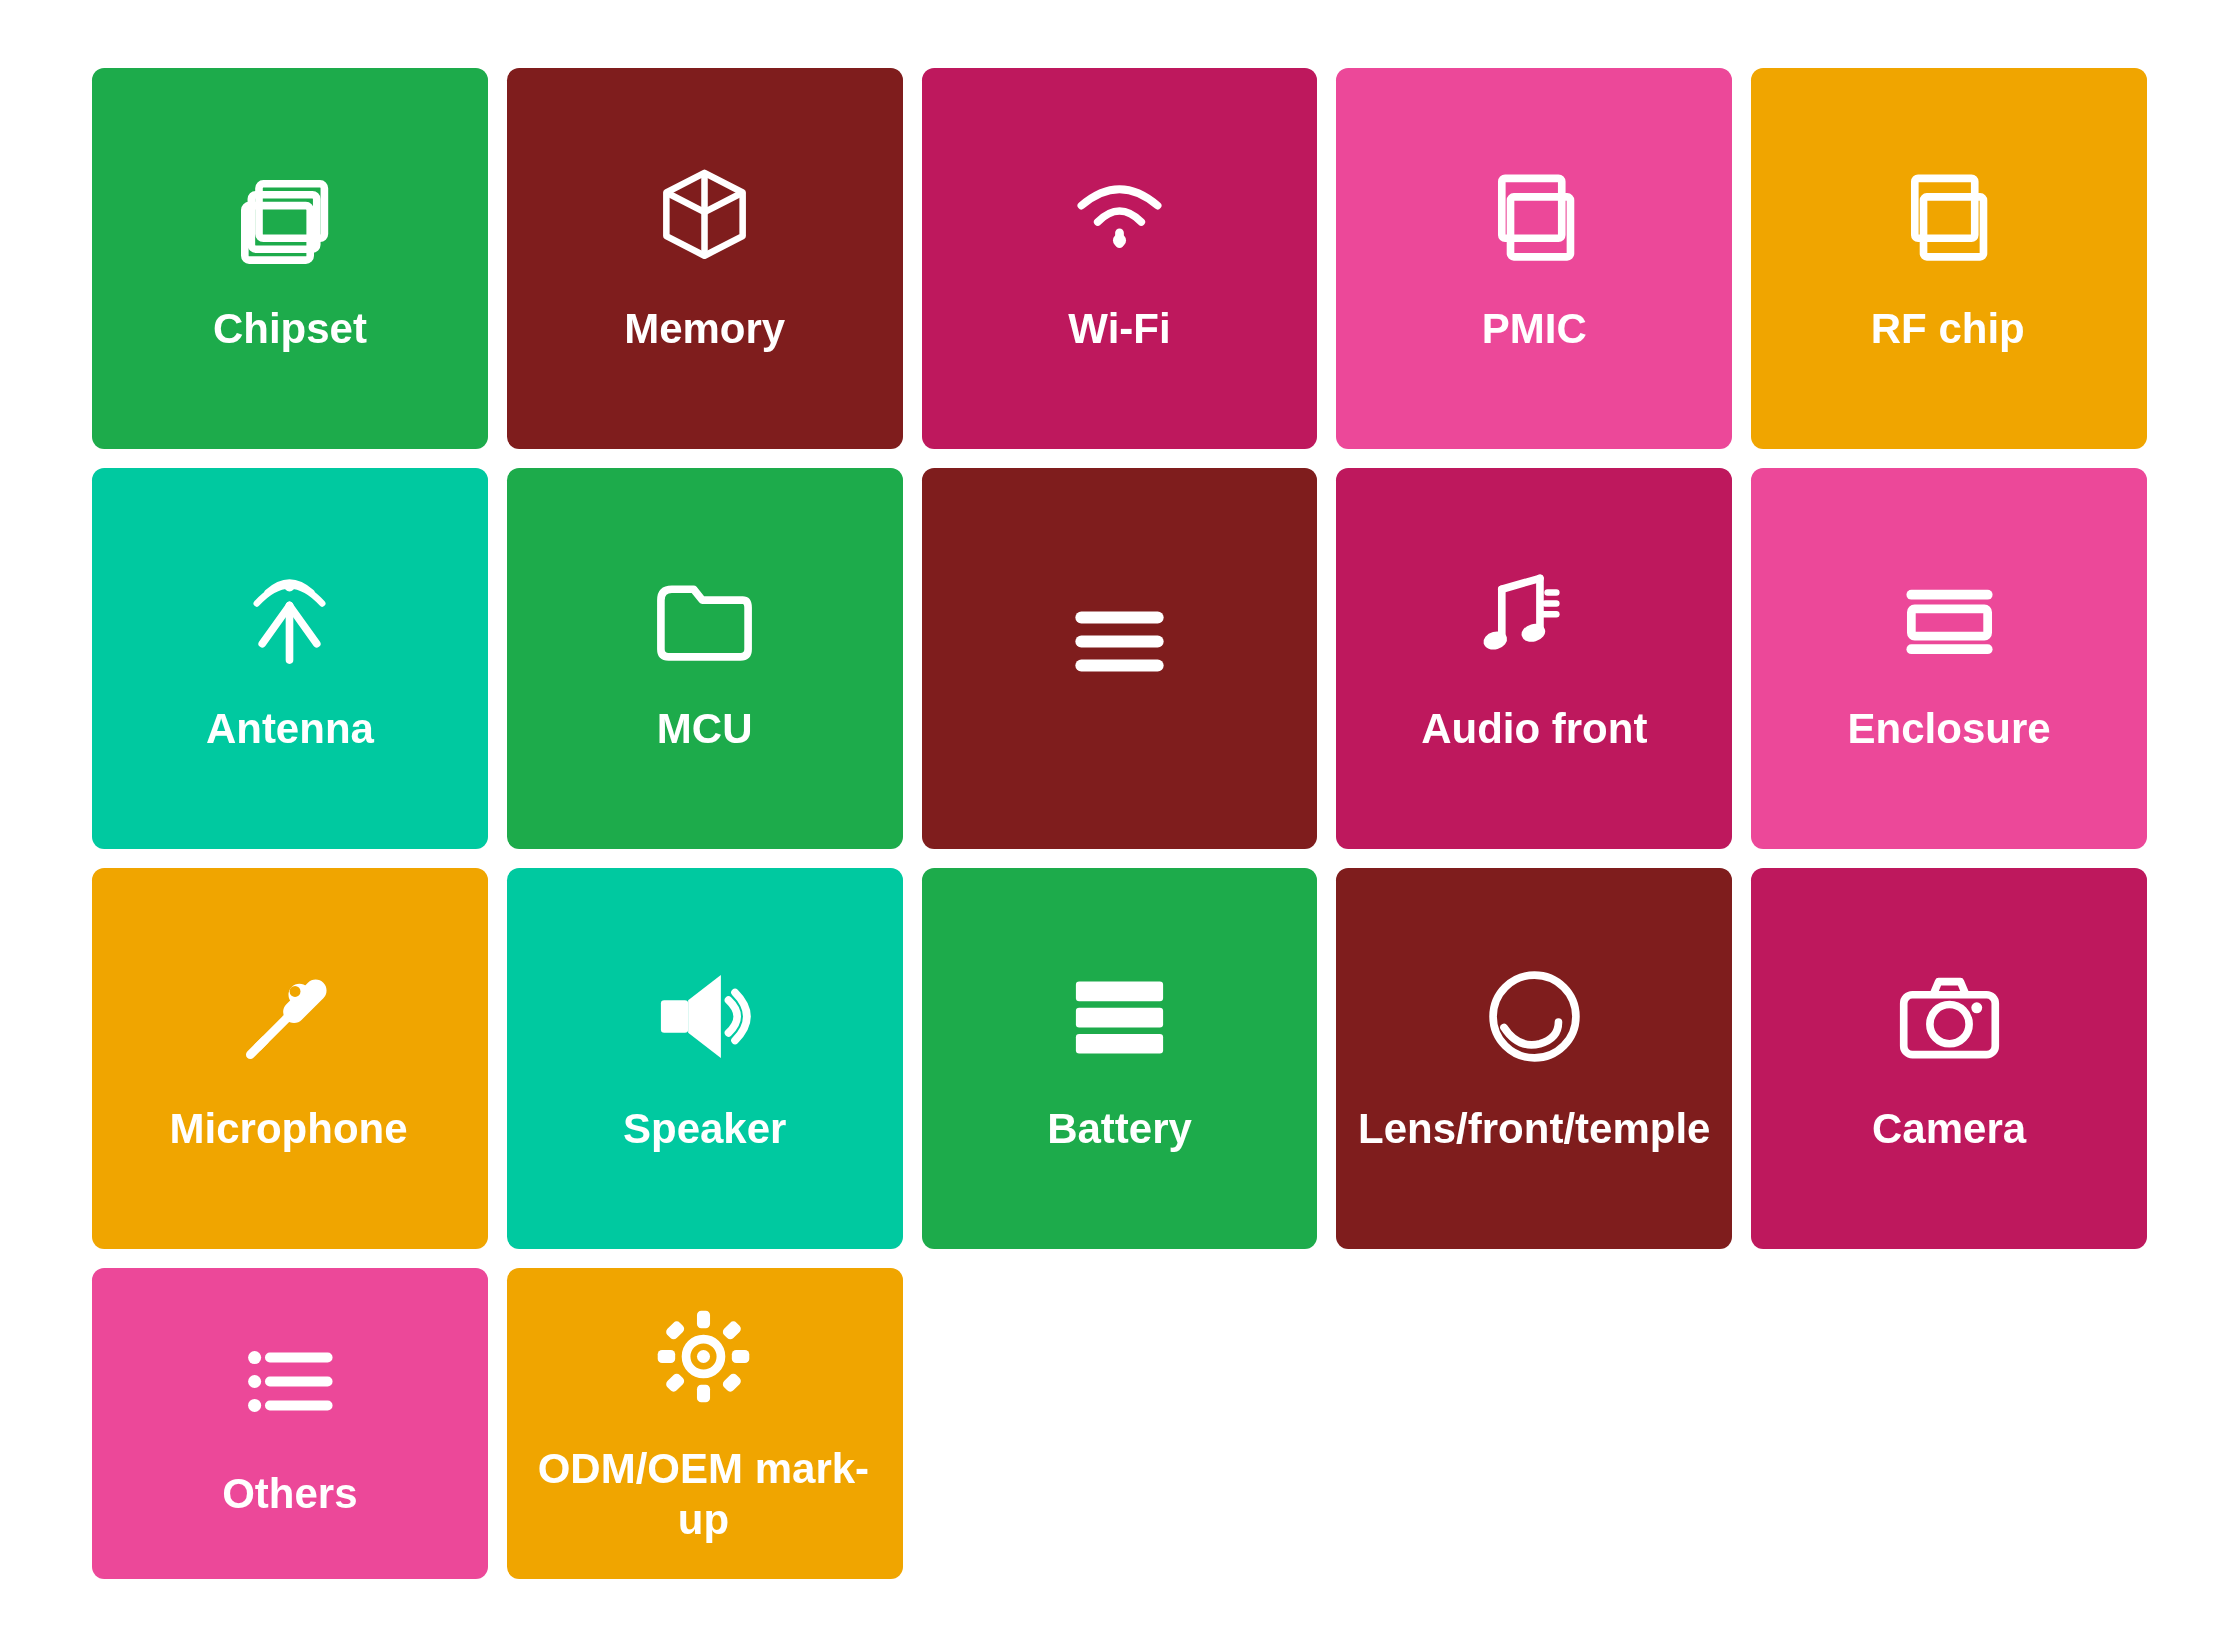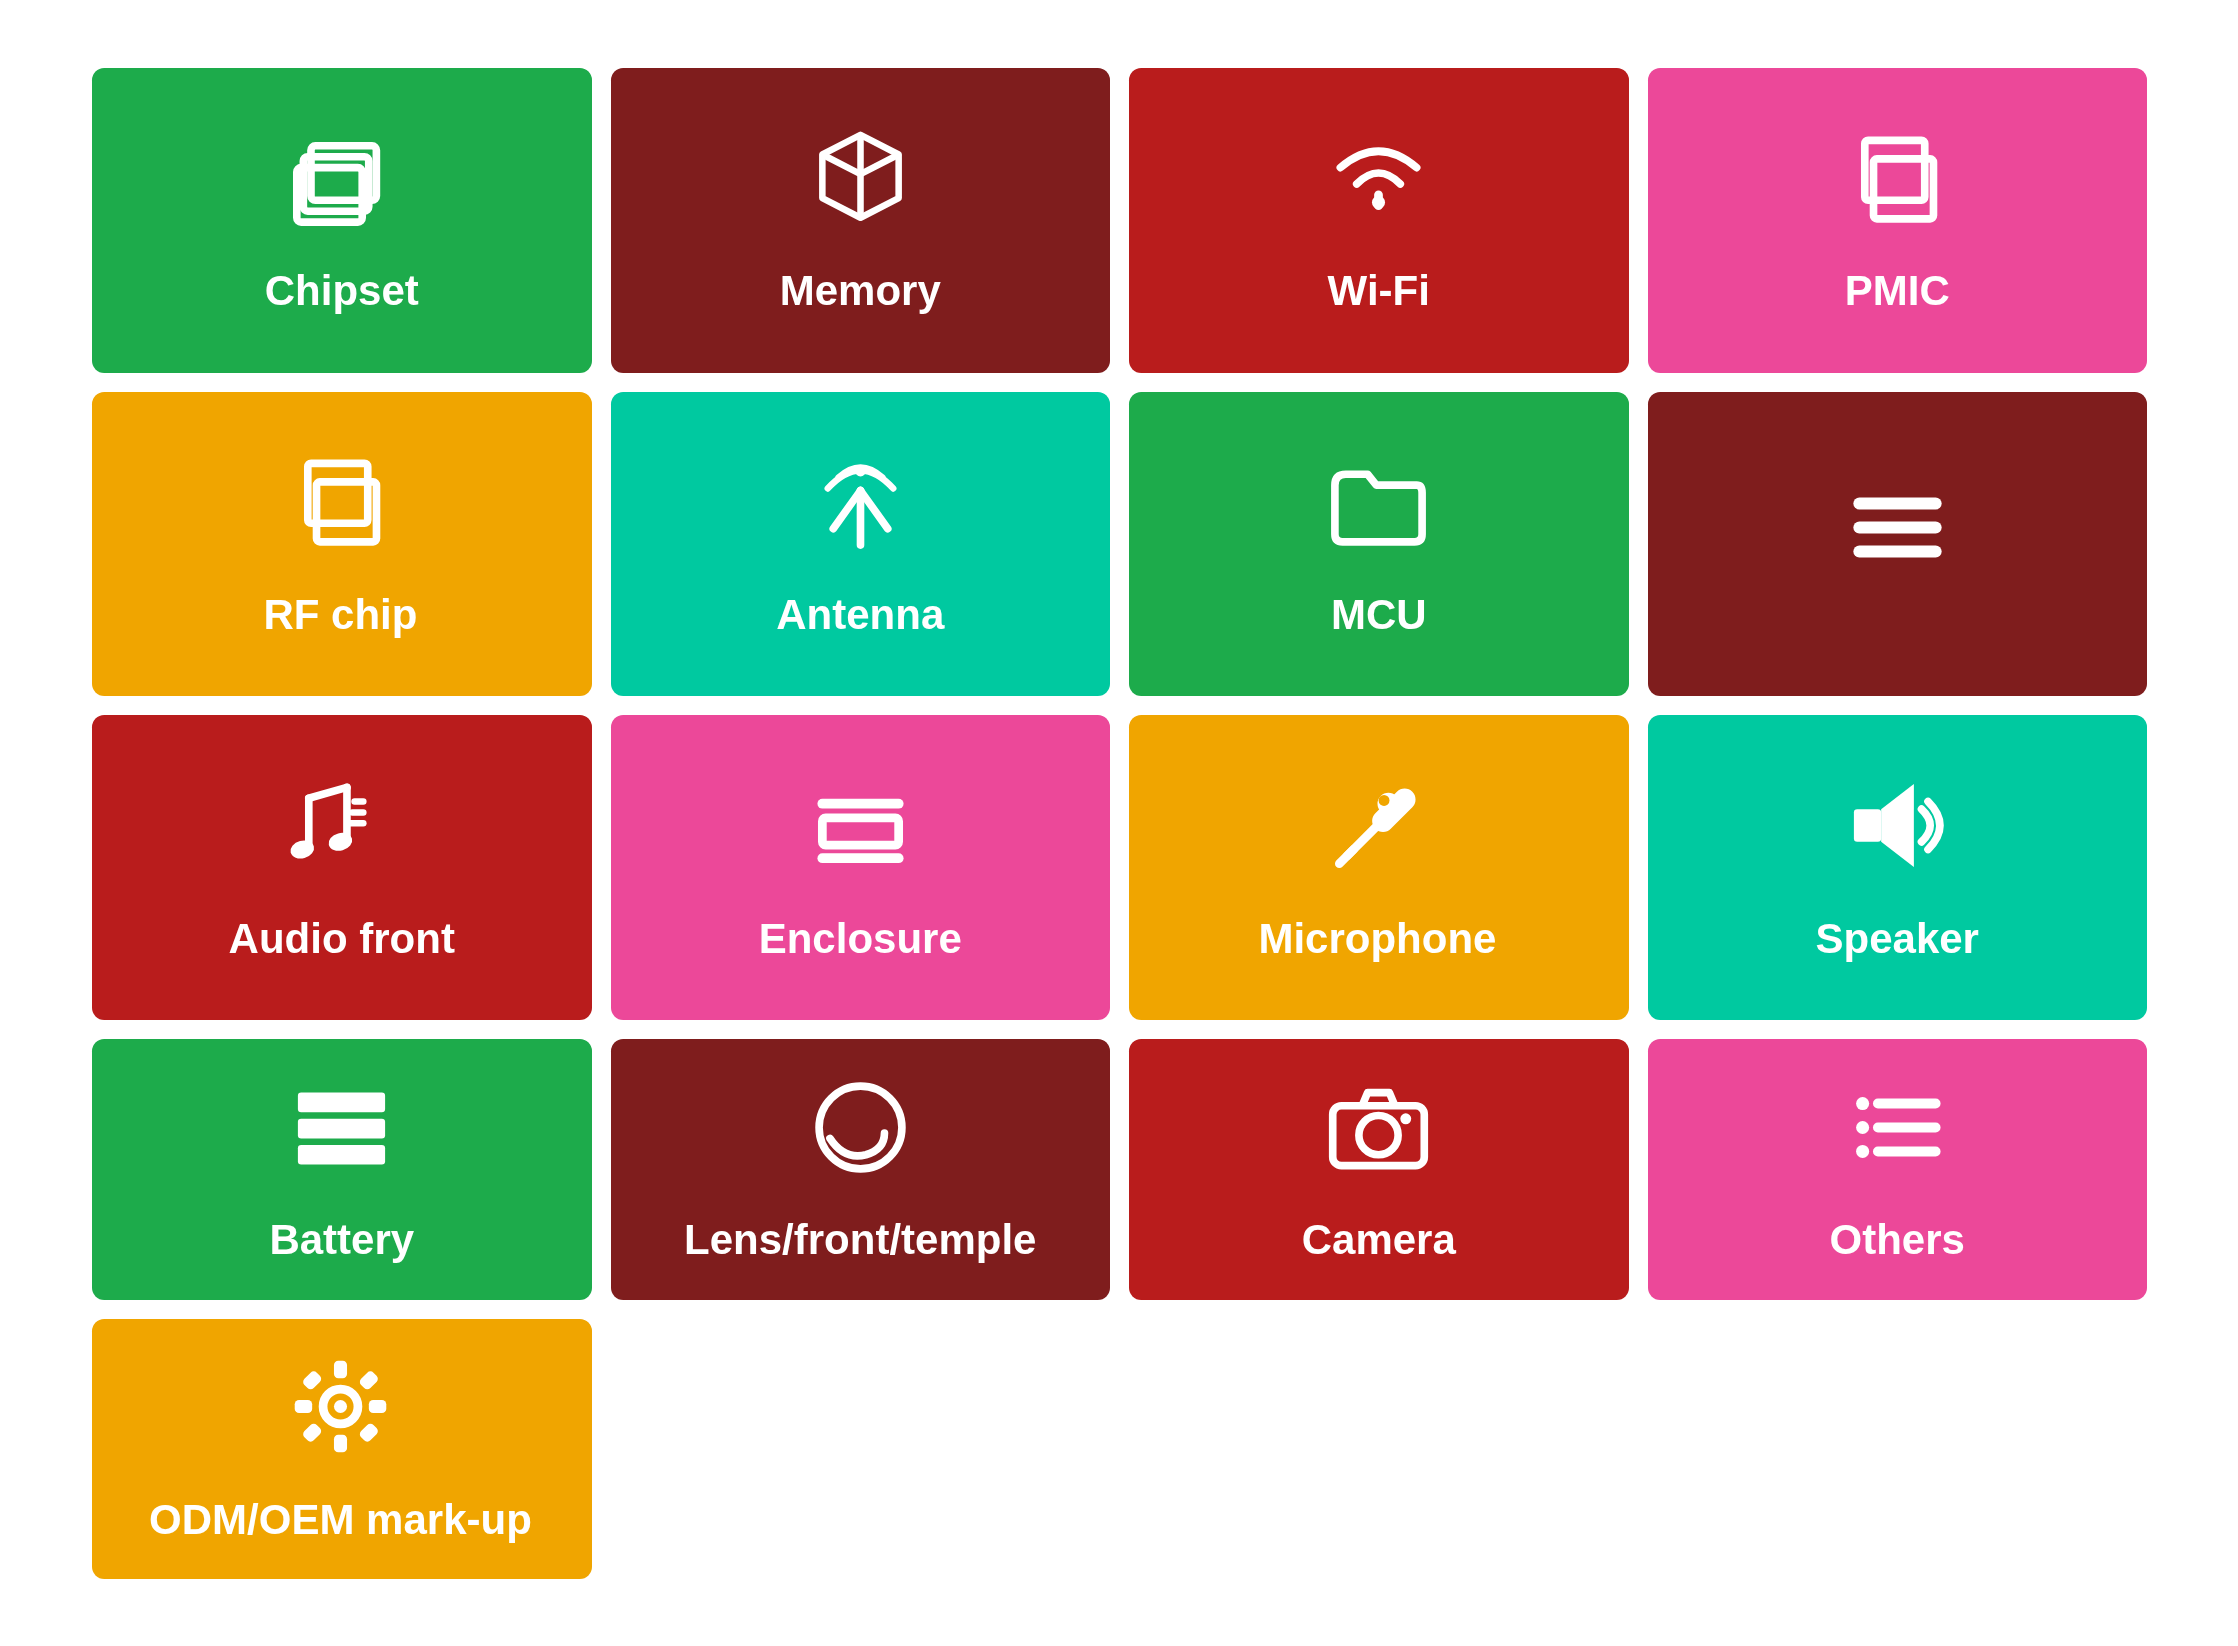--- a/index.html
+++ b/index.html
@@ -7,21 +7,21 @@
       background: #ffffff;
       font-family: 'Arial', sans-serif;
       width: 2239px;
       height: 1647px;
       display: flex;
       align-items: center;
       justify-content: center;
     }
     .grid {
       display: grid;
-      grid-template-columns: repeat(4, 1fr);
+      grid-template-columns: repeat(5, 1fr);
       grid-template-rows: repeat(3, 1fr);
       gap: 19px;
       width: 2109px;
       height: 1565px;
       padding: 27px;
     }
     .cell {
       border-radius: 12.2px;
       display: flex;
       flex-direction: column;
@@ -45,21 +45,21 @@
     }
     .cell .label {
       color: white;
       font-size: 42px;
       font-weight: 800;
       text-align: center;
       line-height: 1.2;
     }
     .green { background-color: #1dab4b; }
     .blue { background-color: #7f1d1d; }
-    .red { background-color: #b91c1c; }
+    .red { background-color: #be185d; }
     .purple { background-color: #ec4899; }
     .orange { background-color: #f0a500; padding-left: 11px; }
     .teal { background-color: #00c9a0; }
   </style>
 </head>
 <body>
 
 <div class="grid">
 
   <div class="cell green">

